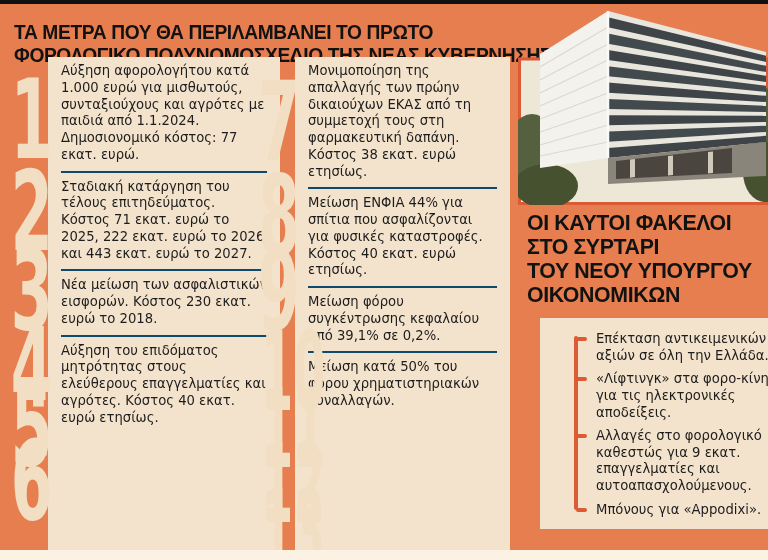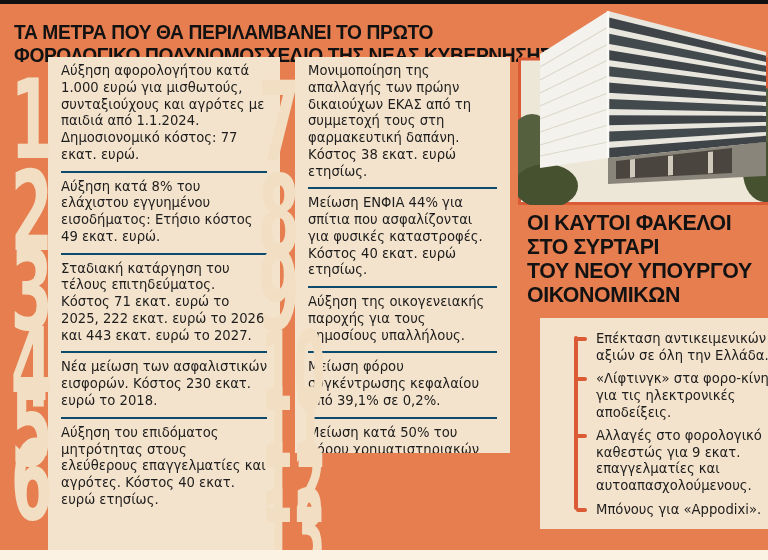--- a/index.html
+++ b/index.html
@@ -18,21 +18,21 @@
   .main-title{
     position:absolute;left:14px;top:8px;width:540px;
     font-family:"Liberation Sans","DejaVu Sans",sans-serif;
     font-weight:700;font-size:20px;line-height:1.14;color:var(--title);
     letter-spacing:-0.4px; transform:scaleX(0.96); transform-origin:left top;
     white-space:nowrap;
   }
 
   .col{position:absolute;top:57px;background:var(--panel);overflow:hidden;}
   .col-left{left:48px;width:232px;height:493px;}
-  .col-mid{left:295px;width:215px;height:396px;}
+  .col-mid{left:295px;width:215px;height:493px;}
   .item{
     margin:0 13px;padding:6px 0 7px;border-bottom:2px solid #0c4a6e;
     font-size:13.2px;line-height:1.27;color:var(--text);
   }
   .item:last-child{border-bottom:none;}
 
   .bignum{
     position:absolute;left:0;width:100%;text-align:center;
     font-family:"DejaVu Sans",sans-serif;font-weight:700;
     font-size:110px;line-height:0.8;color:var(--numeral);
@@ -92,37 +92,35 @@
   <div class="topbar"></div>
 
   <h1 class="main-title">
     <div>ΤΑ ΜΕΤΡΑ ΠΟΥ ΘΑ ΠΕΡΙΛΑΜΒΑΝΕΙ ΤΟ ΠΡΩΤΟ</div>
     <div>ΦΟΡΟΛΟΓΙΚΟ ΠΟΛΥΝΟΜΟΣΧΕΔΙΟ ΤΗΣ ΝΕΑΣ ΚΥΒΕΡΝΗΣΗΣ</div>
   </h1>
 
   <section class="col col-left">
   <div class="item">Αύξηση αφορολογήτου κατά 1.000 ευρώ για μισθωτούς, συνταξιούχους και αγρότες με παιδιά από 1.1.2024. Δημοσιονομικό κόστος: 77 εκατ. ευρώ.</div>
 
-  <div class="item">Αύξηση κατά 8% του ελάχιστου εγγυημένου εισοδήματος: Ετήσιο κόστος 49 εκατ. ευρώ.</div>
 
   <div class="item">Σταδιακή κατάργηση του τέλους επιτηδεύματος. Κόστος 71 εκατ. ευρώ το 2025, 222 εκατ. ευρώ το 2026 και 443 εκατ. ευρώ το 2027.</div>
 
 
   <div class="item">Νέα μείωση των ασφαλιστικών εισφορών. Κόστος 230 εκατ. ευρώ το 2018.</div>
 
   <div class="item">Αύξηση του επιδόματος μητρότητας στους ελεύθερους επαγγελματίες και αγρότες. Κόστος 40 εκατ. ευρώ ετησίως.</div>
 </section>
 
   <section class="col col-mid">
   <div class="item">Μονιμοποίηση της απαλλαγής των πρώην δικαιούχων ΕΚΑΣ από τη συμμετοχή τους στη φαρμακευτική δαπάνη. Κόστος 38 εκατ. ευρώ ετησίως.</div>
 
 
   <div class="item">Μείωση ΕΝΦΙΑ 44% για σπίτια που ασφαλίζονται για φυσικές καταστροφές. Κόστος 40 εκατ. ευρώ ετησίως.</div>
 
-  <div class="item">Αύξηση της οικογενειακής παροχής για τους δημοσίους υπαλλήλους.</div>
 
   <div class="item">Μείωση φόρου συγκέντρωσης κεφαλαίου από 39,1% σε 0,2%.</div>
 
   <div class="item">Μείωση κατά 50% του φόρου χρηματιστηριακών συναλλαγών.</div>
 
 </section>
 
   <div class="nums" id="nums-left">
   <span class="bignum">1</span>
 

